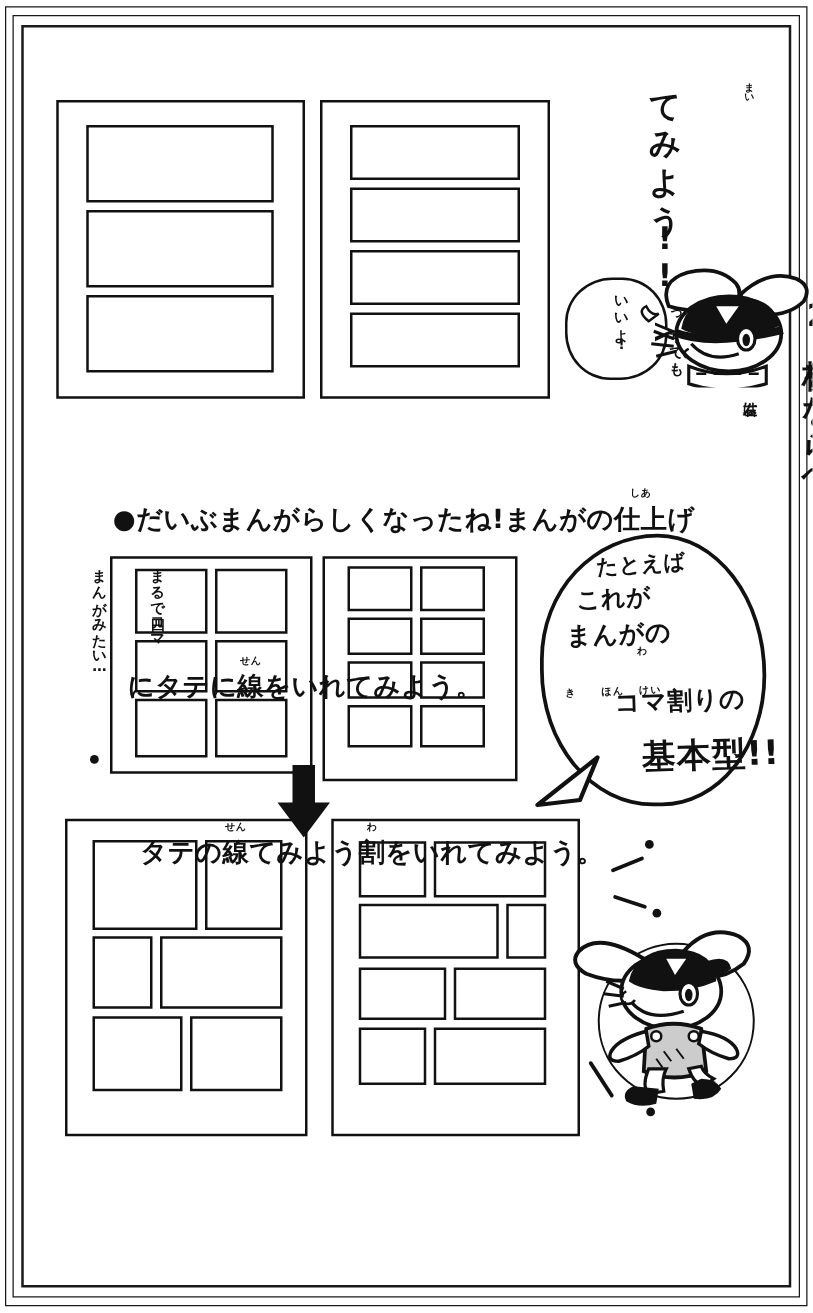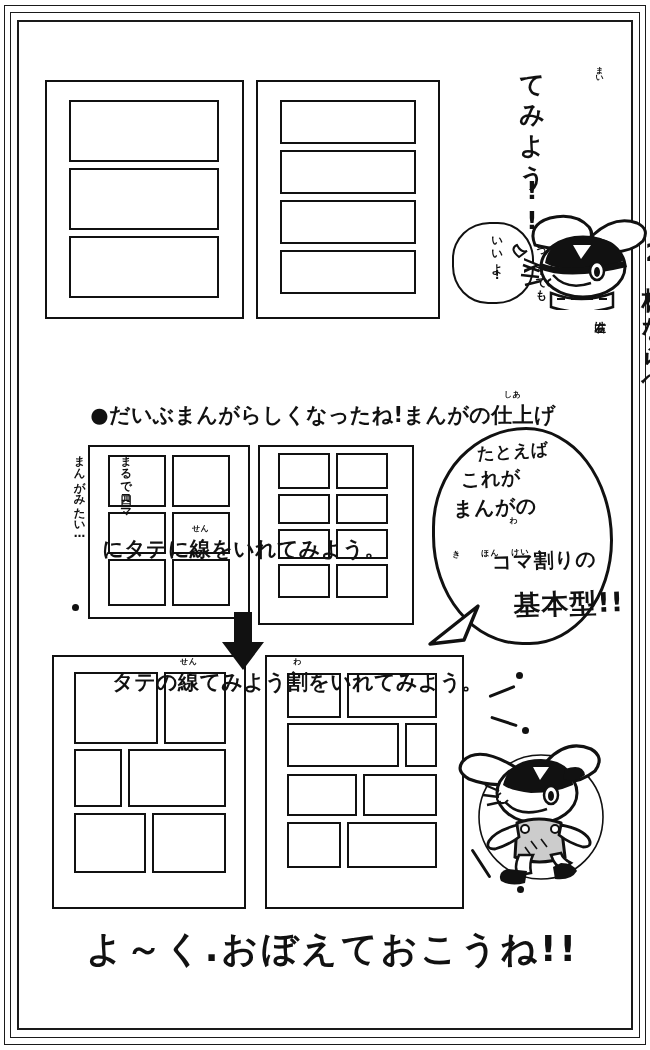--- a/index.html
+++ b/index.html
@@ -331,15 +331,14 @@
       <path d="M64 120 Q58 134 64 140 L76 138 Q74 128 78 120 Z" fill="#fff" stroke="#111" stroke-width="2.6"></path>
       <path d="M96 120 Q100 132 108 134 L116 128 Q108 124 106 118 Z" fill="#fff" stroke="#111" stroke-width="2.6"></path>
 
       <path d="M52 134 q-10 4 -6 12 q10 6 24 2 l2 -12 z" fill="#111"></path>
       <path d="M106 128 q12 0 16 8 q-6 10 -22 8 l-2 -12 z" fill="#111"></path>
 
       <path d="M76 106 l6 8 M86 104 l6 8 M70 112 l5 7" stroke="#111" stroke-width="1.6" fill="none"></path>
     </svg>
   </div>
 
-  <div class="htext" id="bottom-title">よ～く.おぼえておこうね!!</div>
 
 </div>
 
 </body></html>

